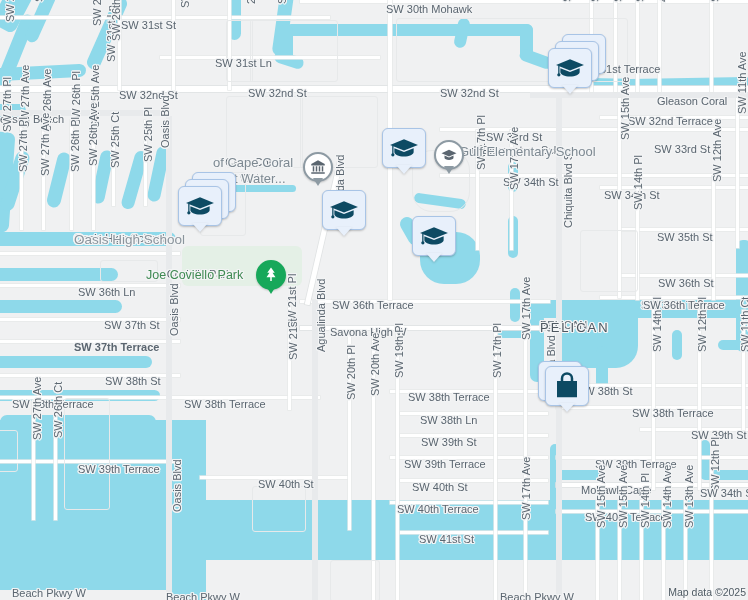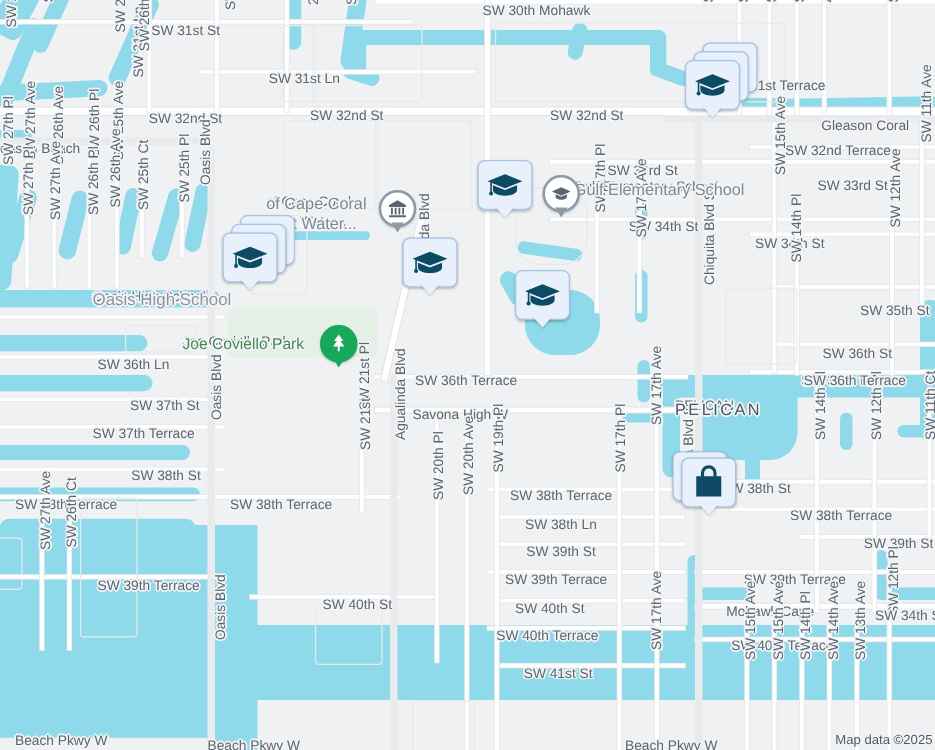--- a/index.html
+++ b/index.html
@@ -296,21 +296,21 @@
       <div class="lbl v" style="left: 658px; top: 2px;">4th Ave</div>
       <div class="lbl v" style="left: 710px; top: 2px;">SW 12th Ave</div>
       <div class="lbl" style="left: 600px; top: 64px;">31st Terrace</div>
       <div class="lbl" style="left: 657px; top: 96px;">Gleason Coral</div>
       <div class="lbl" style="left: 0px; top: 114px;">eason Beach</div>
       <div class="lbl" style="left: 628px; top: 116px;">SW 32nd Terrace</div>
       <div class="lbl" style="left: 486px; top: 132px;">SW 33rd St</div>
       <div class="lbl" style="left: 654px; top: 144px;">SW 33rd St</div>
       <div class="lbl" style="left: 503px; top: 177px;">SW 34th St</div>
       <div class="lbl" style="left: 604px; top: 190px;">SW 34th St</div>
-      <div class="lbl" style="left: 657px; top: 244px; margin-left: 31px;">SW 35th St</div>
+      <div class="lbl" style="left: 657px; top: 232px;">SW 35th St</div>
       <div class="lbl" style="left: 658px; top: 278px;">SW 36th St</div>
       <div class="lbl" style="left: 641px; top: 300px;">SW 36th Terrace</div>
       <div class="lbl v" style="left: 620px; top: 140px;">SW 15th Ave</div>
       <div class="lbl v" style="left: 737px; top: 114px;">SW 11th Ave</div>
       <div class="lbl v" style="left: 633px; top: 210px;">SW 14th Pl</div>
       <div class="lbl v" style="left: 712px; top: 182px;">SW 12th Ave</div>
       <div class="lbl v" style="left: 476px; top: 170px;">SW 17th Pl</div>
       <div class="lbl v" style="left: 509px; top: 190px;">SW 17th Ave</div>
       <div class="lbl v" style="left: 563px; top: 228px;">Chiquita Blvd S</div>
       <div class="lbl v" style="left: 546px; top: 400px;">Chiquita Blvd S</div>
@@ -322,21 +322,21 @@
       <div class="lbl v" style="left: 316px; top: 352px;">Agualinda Blvd</div>
       <div class="lbl" style="left: 74px; top: 233px;">Oasis High School</div>
       <div class="lbl" style="left: 146px; top: 269px;">Joe Coviello Park</div>
       <div class="lbl" style="left: 459px; top: 145px;">Gulf Elementary School</div>
       <div class="lbl" style="left: 213px; top: 157px;">of Cape Coral</div>
       <div class="lbl" style="left: 205px; top: 173px;">thwest Water...</div>
       <div class="lbl" style="left: 78px; top: 287px;">SW 36th Ln</div>
       <div class="lbl" style="left: 332px; top: 300px;">SW 36th Terrace</div>
       <div class="lbl" style="left: 330px; top: 327px;">Savona High W</div>
       <div class="lbl" style="left: 104px; top: 320px;">SW 37th St</div>
-      <div class="lbl" style="left: 74px; top: 342px;">SW 37th Terrace</div>
+      <div class="lbl" style="left: 74px; top: 342px; font-weight: bold;">SW 37th Terrace</div>
       <div class="lbl" style="left: 105px; top: 376px;">SW 38th St</div>
       <div class="lbl" style="left: 12px; top: 399px;">SW 38th Terrace</div>
       <div class="lbl" style="left: 184px; top: 399px;">SW 38th Terrace</div>
       <div class="lbl" style="left: 78px; top: 464px;">SW 39th Terrace</div>
       <div class="lbl v" style="left: 32px; top: 440px;">SW 27th Ave</div>
       <div class="lbl v" style="left: 53px; top: 438px;">SW 26th Ct</div>
       <div class="lbl v" style="left: 90px; top: 128px;">SW 25th Ave</div>
       <div class="lbl v" style="left: 71px; top: 126px;">SW 26th Pl</div>
       <div class="lbl v" style="left: 42px; top: 132px;">SW 26th Ave</div>
       <div class="lbl v" style="left: 20px; top: 128px;">SW 27th Ave</div>

